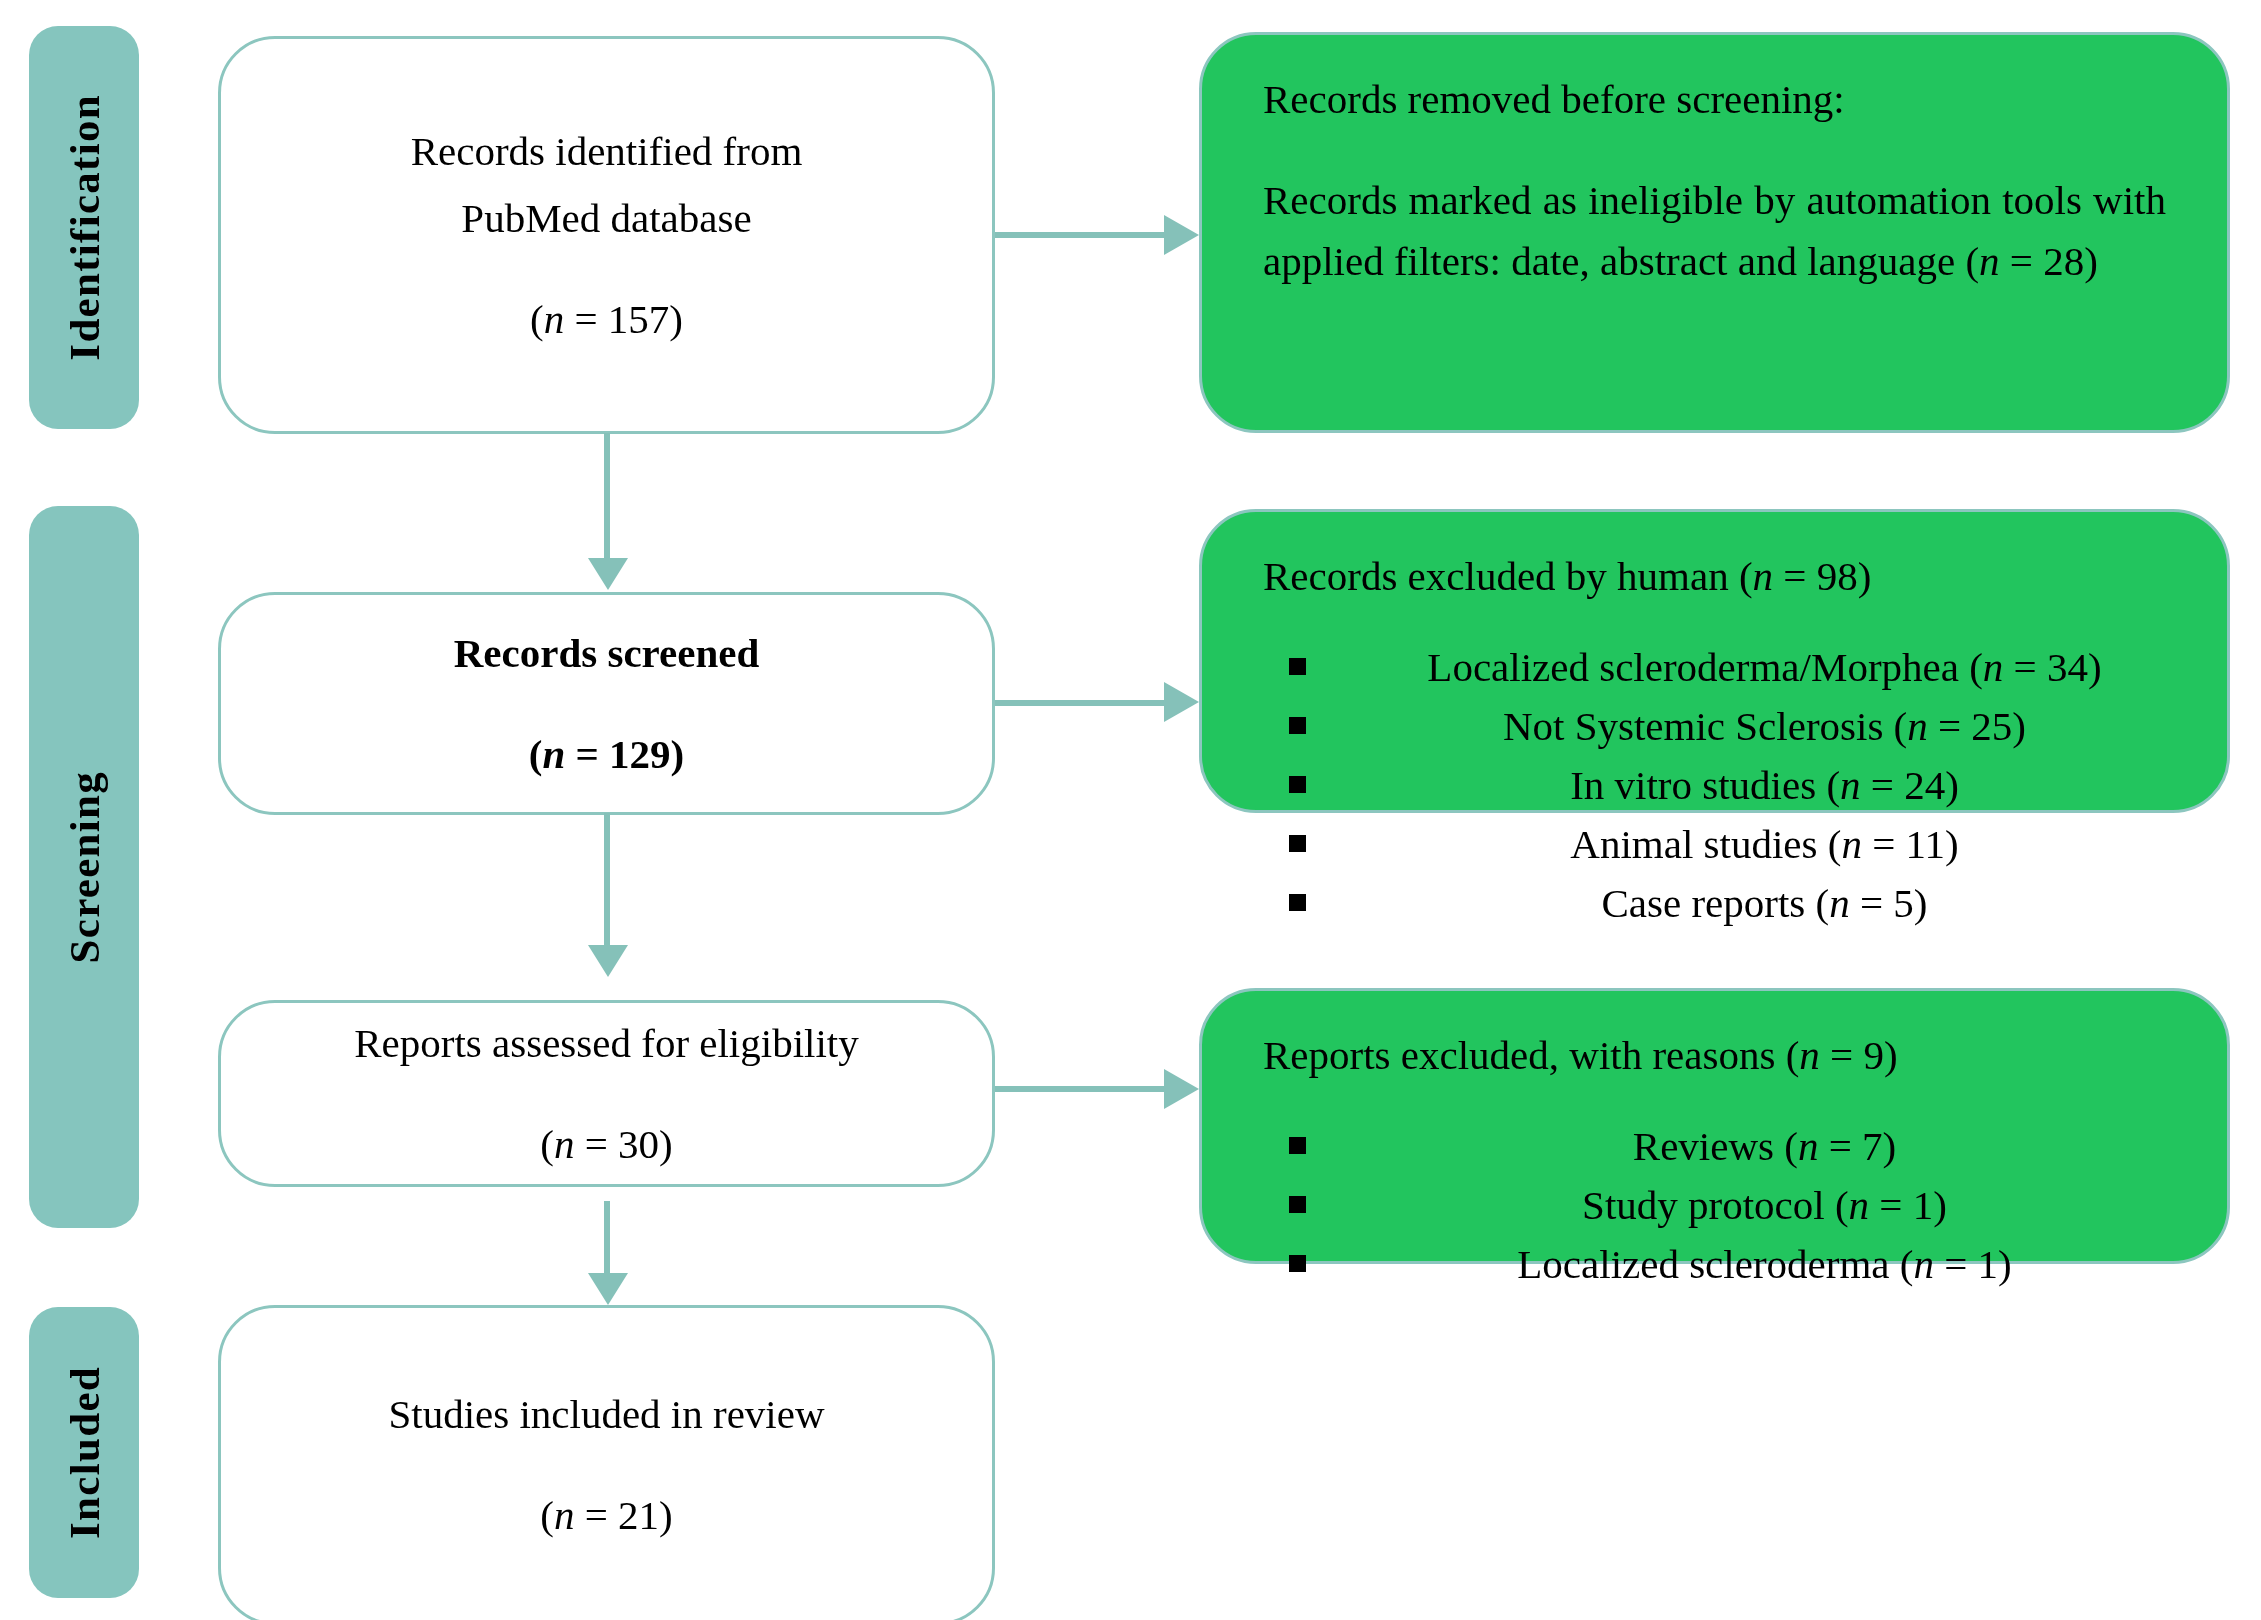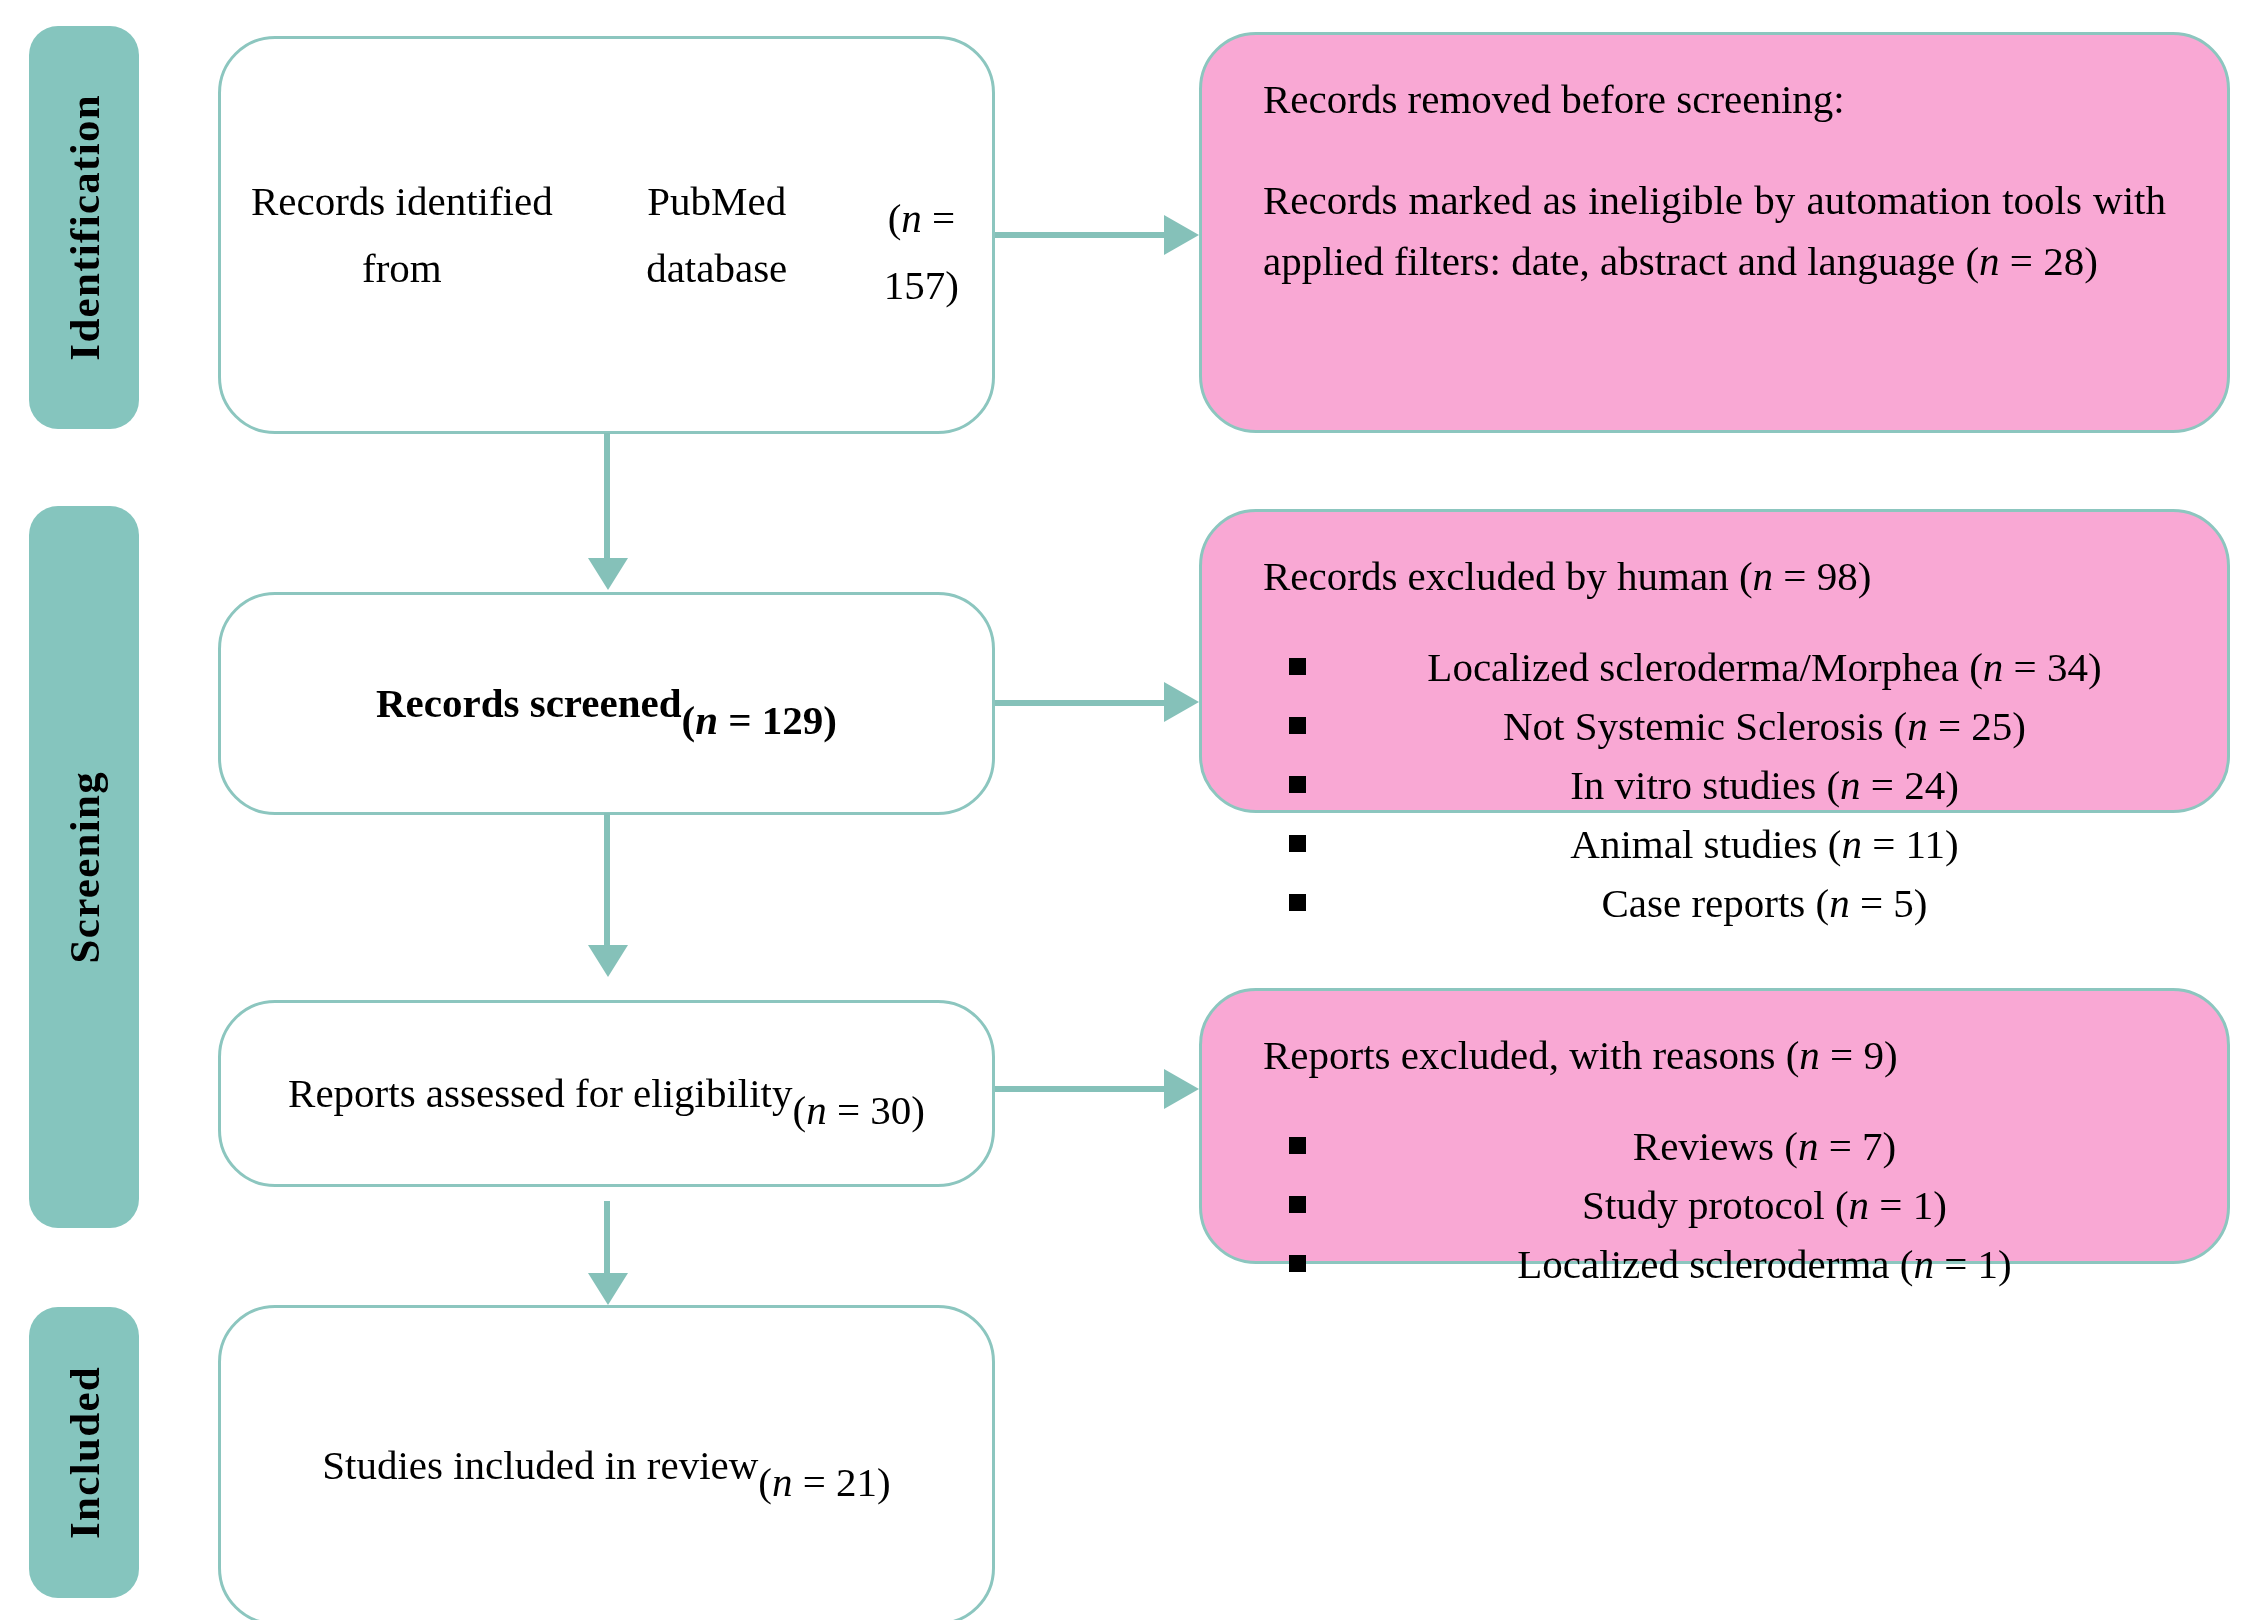--- a/index.html
+++ b/index.html
@@ -35,37 +35,37 @@
   #stage-screening{top:506px;height:722px;}
   #stage-included{top:1307px;height:291px;}
 
   
   .flowbox{
     position:absolute;left:218px;width:777px;
     box-sizing:border-box;
     background:#ffffff;
     border:3.9px solid var(--box_border);
     border-radius:57px;
-    display:flex;
+    display:flex;flex-direction:column;
     align-items:center;justify-content:center;
     text-align:center;
     font-size:41px;line-height:67px;
   }
   #flow-identified{top:36px;height:398px;}
   #flow-screened{top:592px;height:223px;font-weight:bold;}
   #flow-assessed{top:1000px;height:187px;}
   #flow-included{top:1305px;height:320px;}
   .flowbox .count{margin-top:34px;}
   i{font-style:italic;}
 
   
   .sidebox{
     position:absolute;left:1199px;width:1031px;
     box-sizing:border-box;
-    background:#f9a8d4;
+    background:#22c55e;
     border:3.9px solid var(--box_border);
     border-radius:57px;
     font-size:41px;line-height:61px;
     padding:34px 61px 26px 61px;
     text-align:left;
   }
   #side-removed{top:32px;height:401px;}
   #side-excluded-human{top:509px;height:304px;}
   #side-reports-excluded{top:988px;height:276px;}
   .sidebox .para{margin-top:40px;text-align:justify;}

